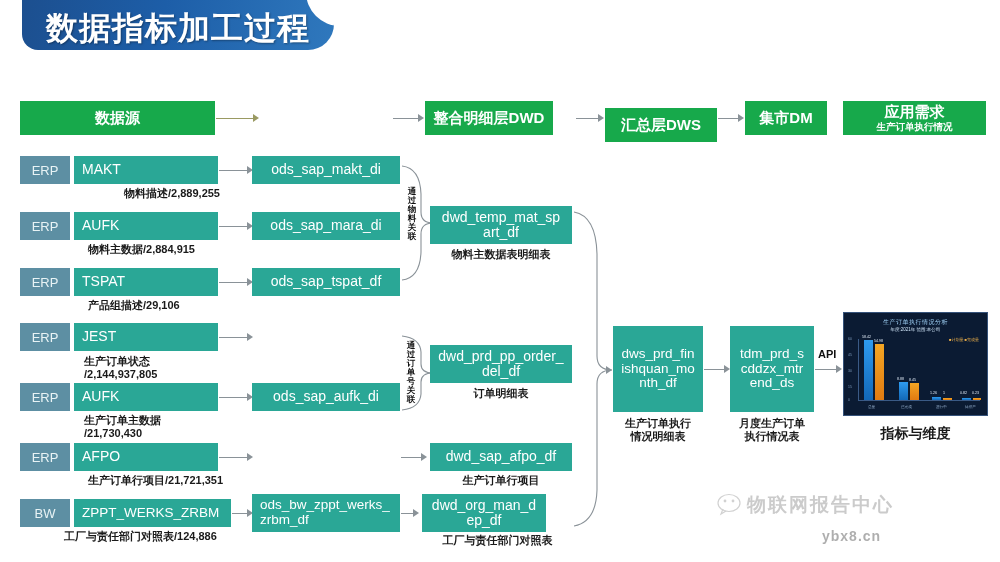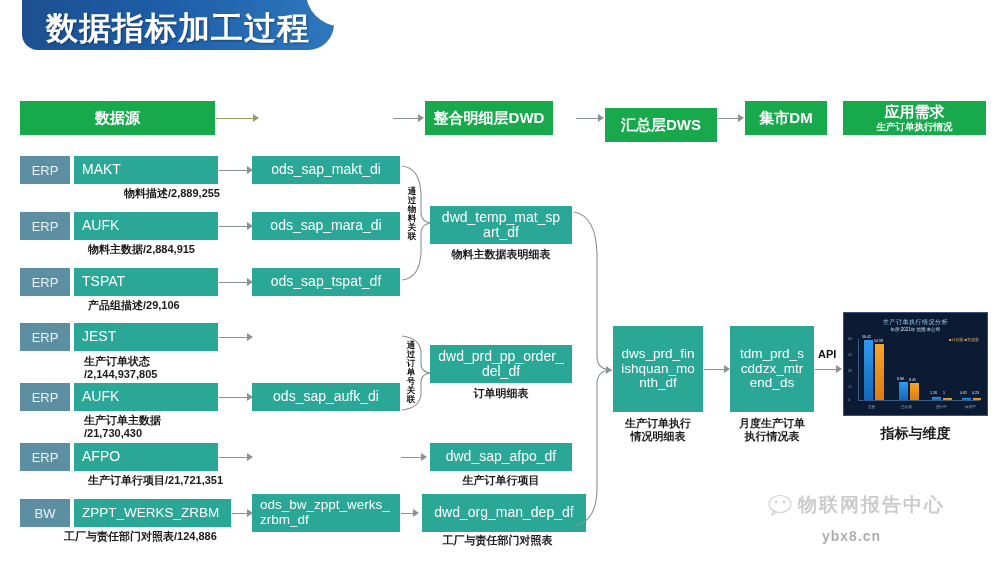--- a/index.html
+++ b/index.html
@@ -88,21 +88,21 @@
   .dash .axis{position:absolute;left:14px;bottom:14px;width:122px;height:1px;background:#3a5a86;}
   .dash .yaxis{position:absolute;left:14px;bottom:14px;width:1px;height:62px;background:#3a5a86;}
   .bar{position:absolute;bottom:15px;}
   .bar.blue{background:linear-gradient(180deg,#2e9bf0,#1268b8);}
   .bar.orange{background:linear-gradient(180deg,#f5a623,#e07b12);}
   .blab{position:absolute;font-size:3.6px;color:#dfe9f5;}
   .xlab{position:absolute;bottom:6px;font-size:3.6px;color:#9ab4d2;}
   .ylab{position:absolute;left:4px;font-size:3.4px;color:#7f9cbd;}
 
   
-  .wm{position:absolute;left:768px;top:492px;display:flex;align-items:flex-end;opacity:.45;}
+  .wm{position:absolute;left:717px;top:492px;display:flex;align-items:center;opacity:.45;}
   .wm .wtext{font-size:19px;color:#8d8d8d;letter-spacing:2px;font-weight:bold;}
   .wm2{position:absolute;left:822px;top:528px;font-size:14px;color:#7a7a7a;letter-spacing:1px;font-weight:bold;opacity:.6;}
 </style>
 </head>
 <body>
 
 <div id="stage">
 
   <div class="banner">
     <div class="banner-title">数据指标加工过程</div>
@@ -250,21 +250,21 @@
   <div class="tbox center" style="left:430px;top:345px;width:142px;height:38px;">
     <span style="word-break:break-all;">dwd_prd_pp_order_del_df</span>
   </div>
   <div class="cap center" style="left:430px;top:387px;width:142px;">订单明细表</div>
 
   <div class="tbox center" style="left:430px;top:443px;width:142px;height:28px;">
     <span>dwd_sap_afpo_df</span>
   </div>
   <div class="cap center" style="left:430px;top:474px;width:142px;">生产订单行项目</div>
 
-  <div class="tbox center" style="left:422px;top:494px;width:164px;height:38px;">
+  <div class="tbox center" style="left:422px;top:494px;width:124px;height:38px;justify-content:flex-end;">
     <span style="word-break:break-all;">dwd_org_man_dep_df</span>
   </div>
   <div class="cap center" style="left:415px;top:534px;width:165px;">工厂与责任部门对照表</div>
 
   <div class="hline" style="left:401px;top:457px;width:22px;"></div>
   <div class="arrowhead" style="left:421px;top:453px;"></div>
   <div class="hline" style="left:401px;top:513px;width:14px;"></div>
   <div class="arrowhead" style="left:413px;top:509px;"></div>
 
   <div class="brace" style="left:570px;top:208px;">

